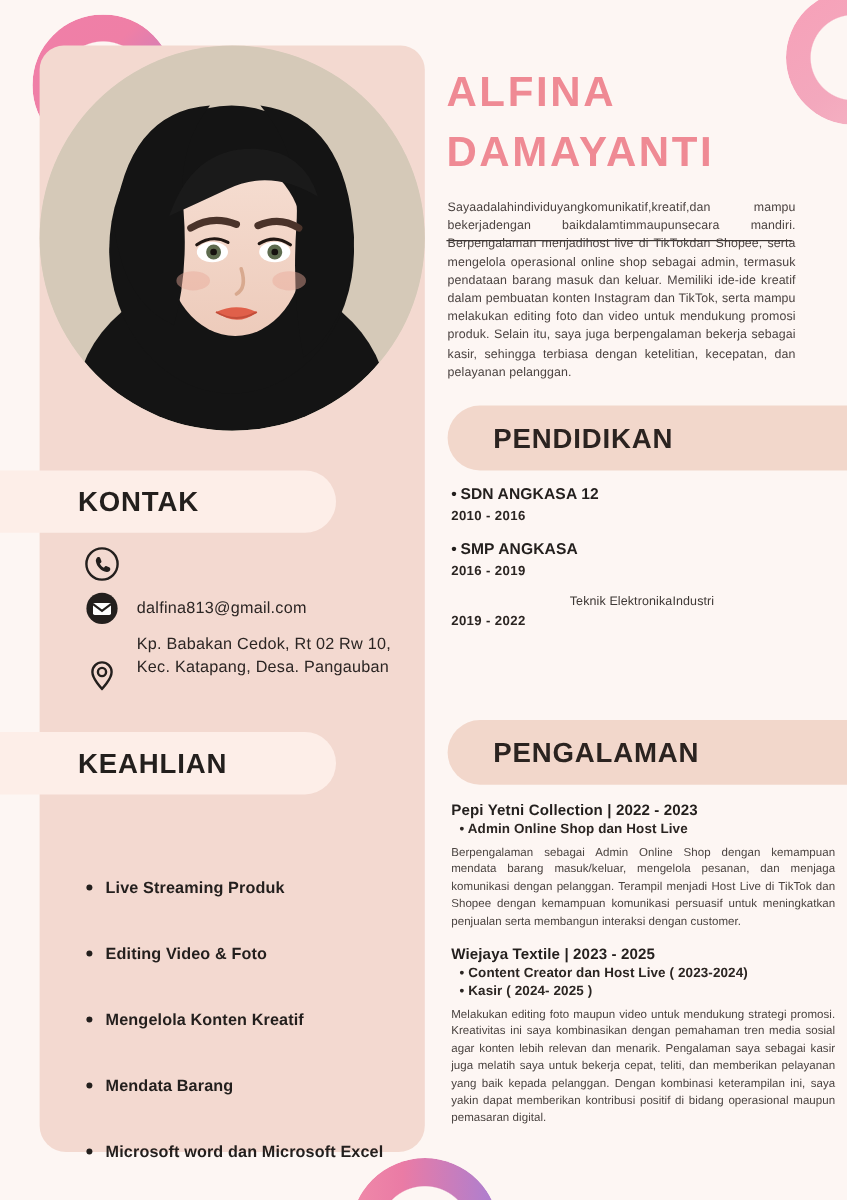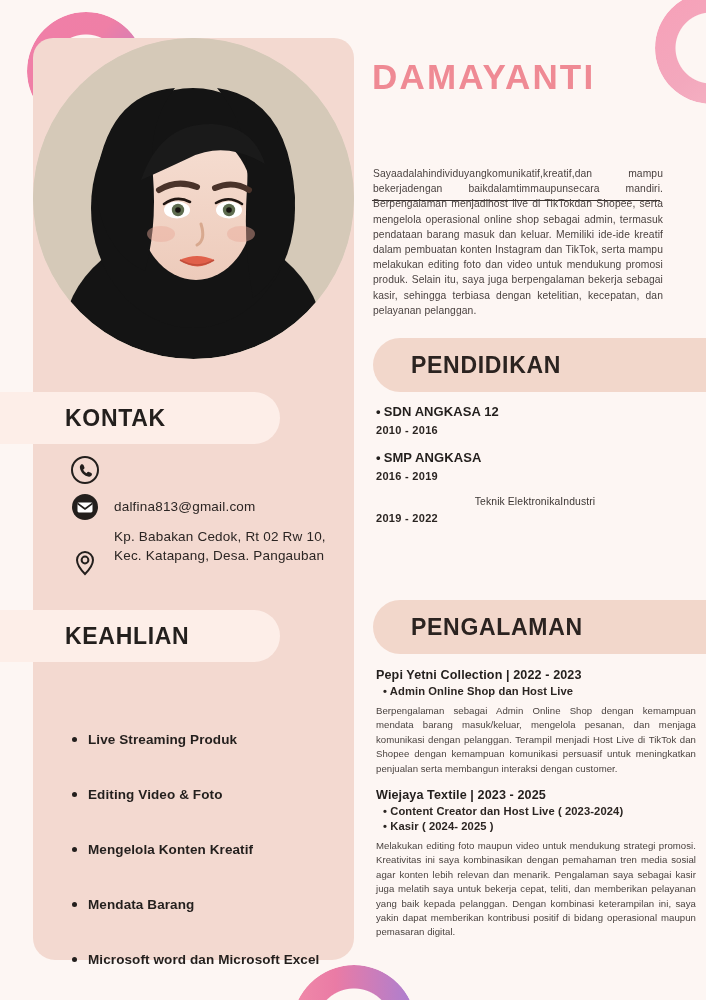--- a/index.html
+++ b/index.html
@@ -263,20 +263,21 @@
     <li>Live Streaming Produk</li>
     <li>Editing Video &amp; Foto</li>
     <li>Mengelola Konten Kreatif</li>
     <li>Mendata Barang</li>
     <li>Microsoft word dan Microsoft Excel</li>
   </ul>
 
   <div id="right-col">
 
     <div id="name-block">
+      <div class="nm">ALFINA</div>
       <div class="nm">DAMAYANTI</div>
       <div id="name-rule"></div>
     </div>
 
     <div id="summary">Sayaadalahindividuyangkomunikatif,kreatif,dan mampu bekerjadengan baikdalamtimmaupunsecara mandiri. Berpengalaman menjadihost live di TikTokdan Shopee, serta mengelola operasional online shop sebagai admin, termasuk pendataan barang masuk dan keluar. Memiliki ide-ide kreatif dalam pembuatan konten Instagram dan TikTok, serta mampu melakukan editing foto dan video untuk mendukung promosi produk. Selain itu, saya juga berpengalaman bekerja sebagai kasir, sehingga terbiasa dengan ketelitian, kecepatan, dan pelayanan pelanggan.</div>
 
     <div class="pill-right" id="pill-pendidikan">
       <span class="ttl">PENDIDIKAN</span>
     </div>
 

